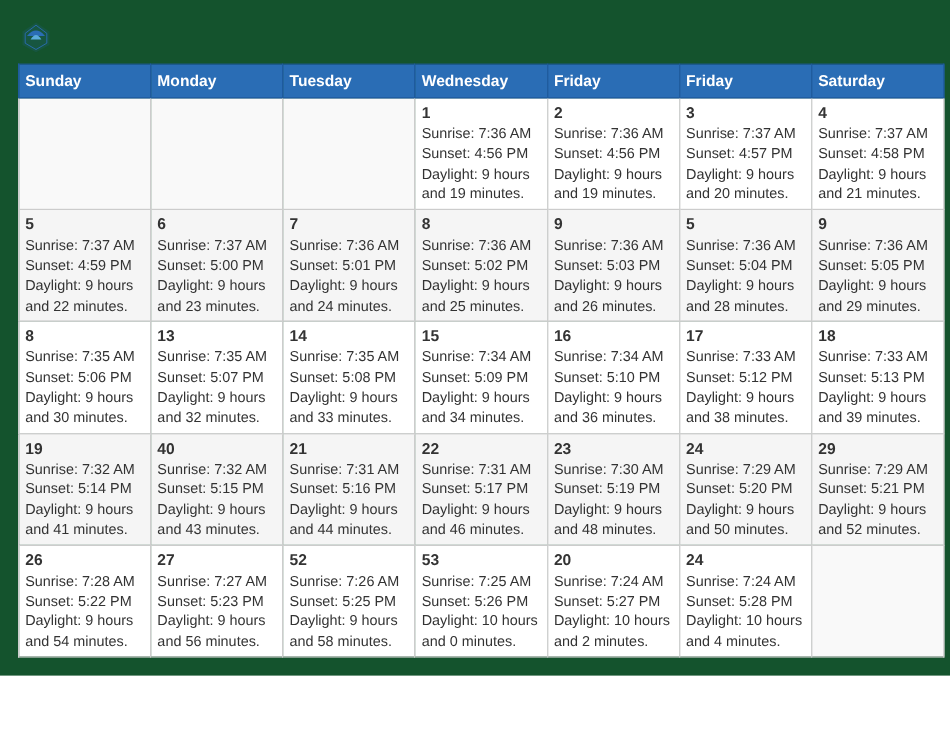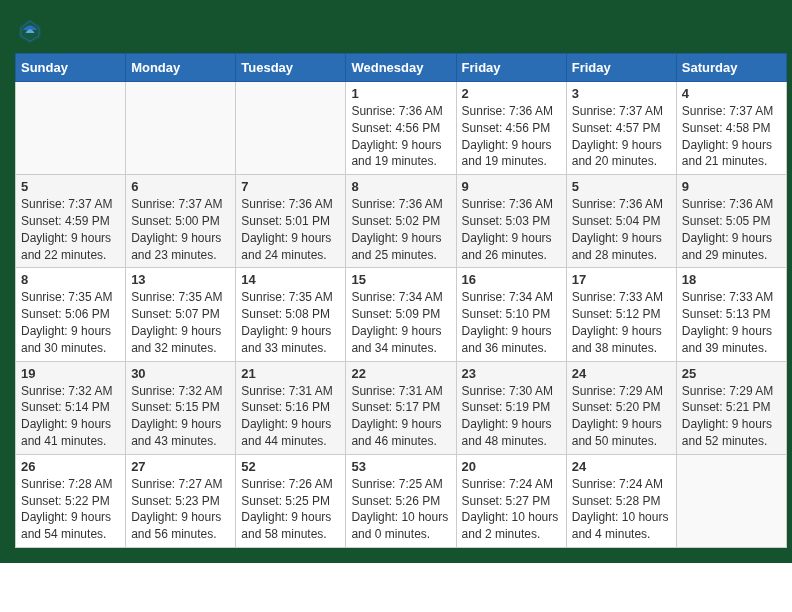--- a/index.html
+++ b/index.html
@@ -218,41 +218,41 @@
             <div class="day-num">18</div>
             <div class="day-info">Sunrise: 7:33 AM<br>Sunset: 5:13 PM<br>Daylight: 9 hours<br>and 39 minutes.</div>
           </td>
         </tr>
         <tr>
           <td>
             <div class="day-num">19</div>
             <div class="day-info">Sunrise: 7:32 AM<br>Sunset: 5:14 PM<br>Daylight: 9 hours<br>and 41 minutes.</div>
           </td>
           <td>
-            <div class="day-num">30</div>
+            <div class="day-num">40</div>
             <div class="day-info">Sunrise: 7:32 AM<br>Sunset: 5:15 PM<br>Daylight: 9 hours<br>and 43 minutes.</div>
           </td>
           <td>
             <div class="day-num">21</div>
             <div class="day-info">Sunrise: 7:31 AM<br>Sunset: 5:16 PM<br>Daylight: 9 hours<br>and 44 minutes.</div>
           </td>
           <td>
             <div class="day-num">22</div>
             <div class="day-info">Sunrise: 7:31 AM<br>Sunset: 5:17 PM<br>Daylight: 9 hours<br>and 46 minutes.</div>
           </td>
           <td>
             <div class="day-num">23</div>
             <div class="day-info">Sunrise: 7:30 AM<br>Sunset: 5:19 PM<br>Daylight: 9 hours<br>and 48 minutes.</div>
           </td>
           <td>
             <div class="day-num">24</div>
             <div class="day-info">Sunrise: 7:29 AM<br>Sunset: 5:20 PM<br>Daylight: 9 hours<br>and 50 minutes.</div>
           </td>
           <td>
-            <div class="day-num">25</div>
+            <div class="day-num">29</div>
             <div class="day-info">Sunrise: 7:29 AM<br>Sunset: 5:21 PM<br>Daylight: 9 hours<br>and 52 minutes.</div>
           </td>
         </tr>
         <tr>
           <td>
             <div class="day-num">26</div>
             <div class="day-info">Sunrise: 7:28 AM<br>Sunset: 5:22 PM<br>Daylight: 9 hours<br>and 54 minutes.</div>
           </td>
           <td>
             <div class="day-num">27</div>

